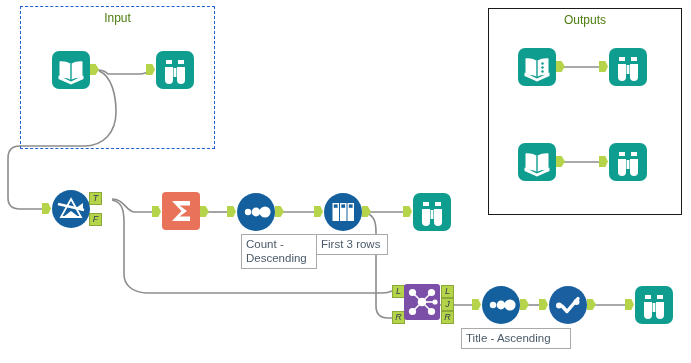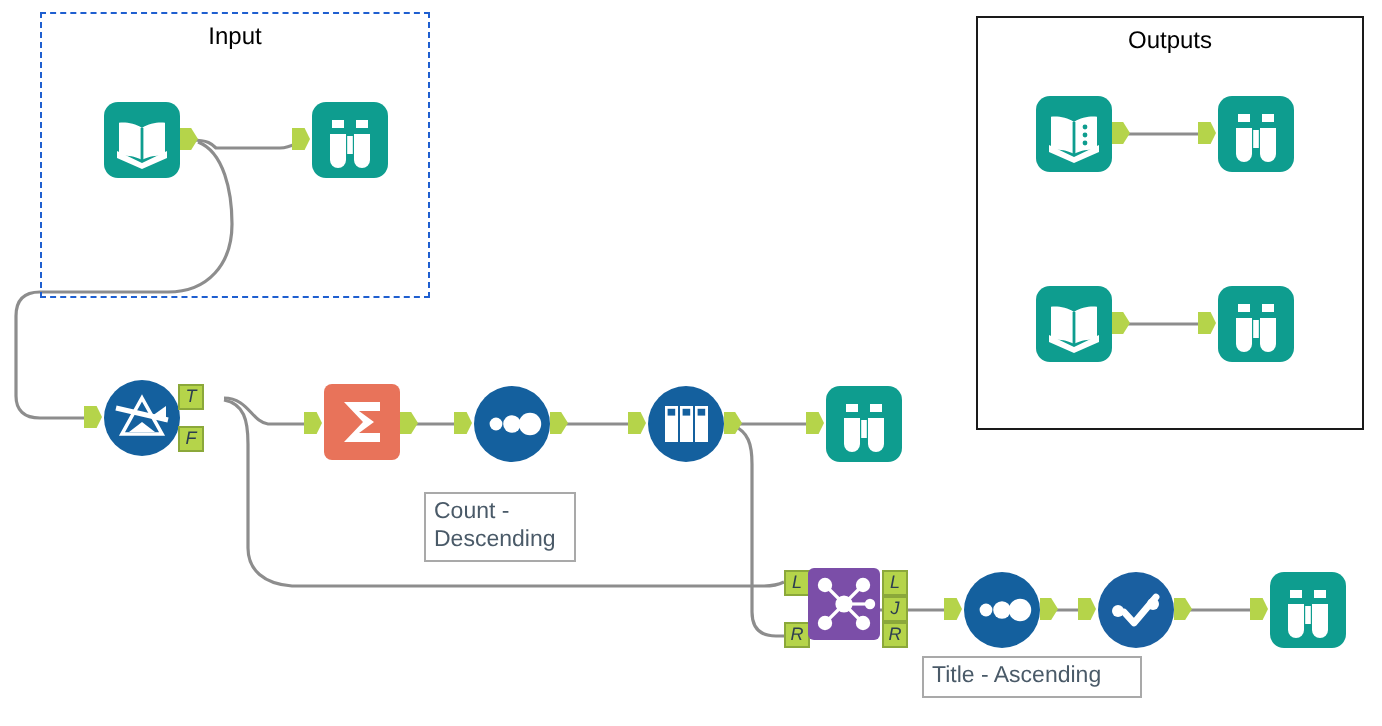--- a/index.html
+++ b/index.html
@@ -2,21 +2,21 @@
 <html><head>
 <meta charset="utf-8">
 <style>
   html,body{margin:0;padding:0;background:#ffffff;}
   body{font-family:"Liberation Sans",sans-serif;}
   #canvas{position:relative;width:691px;height:363px;background:#ffffff;overflow:hidden;}
 
   .container-box{position:absolute;background:transparent;}
   .container-box .ctitle{
     position:absolute;top:4px;left:0;width:100%;text-align:center;
-    font-size:12px;color:#000000;font-family:"Liberation Sans",sans-serif;
+    font-size:12px;color:#4d7c0f;font-family:"Liberation Sans",sans-serif;
   }
   .box-input{border:1px dashed #1f5fd0;}
   .box-output{border:1px solid #1a1a1a;}
 
   
   .tool{position:absolute;}
   .sq{width:38px;height:38px;border-radius:7px;display:block;}
   .teal{background:#0e9d8f;}
   .salmon{background:#e8735a;border-radius:4px;}
   .purple{background:#7b4ea8;border-radius:3px;}
@@ -212,41 +212,42 @@
       <svg width="38" height="38" viewBox="0 0 38 38">
         <circle cx="11" cy="19" r="3.2" fill="#ffffff"></circle>
         <circle cx="19" cy="19" r="4.4" fill="#ffffff"></circle>
         <circle cx="28" cy="19" r="5.6" fill="#ffffff"></circle>
       </svg>
     </span>
   </div>
   <div class="anchor out" style="left:275px;top:206px;">
       <i></i>
     </div>
-  <div class="nlabel" style="left:212px;top:234px;width:66px;margin-top:12px;">Count -
+  <div class="nlabel" style="left:241px;top:234px;width:66px;">Count -
 Descending</div>
 
   <div class="anchor in" style="left:314px;top:206px;">
       <i></i>
     </div>
   <div class="tool" style="left:324px;top:193px;">
     <span class="circ">
       <svg width="38" height="38" viewBox="0 0 38 38">
         <rect x="8.5" y="10" width="6.5" height="18" fill="#ffffff"></rect>
         <rect x="16" y="10" width="6.5" height="18" fill="#ffffff"></rect>
         <rect x="23.5" y="10" width="6.5" height="18" fill="#ffffff"></rect>
         <rect x="9.8" y="11.4" width="3.8" height="3.4" fill="#14609e"></rect>
         <rect x="17.3" y="11.4" width="3.8" height="3.4" fill="#14609e"></rect>
         <rect x="24.8" y="11.4" width="3.8" height="3.4" fill="#14609e"></rect>
       </svg>
     </span>
   </div>
   <div class="anchor out" style="left:362px;top:206px;">
       <i></i>
     </div>
+  <div class="nlabel" style="left:316px;top:234px;width:62px;">First 3 rows</div>
 
   <div class="anchor in" style="left:403px;top:206px;">
       <i></i>
     </div>
   <div class="tool" style="left:413px;top:193px;">
     <span class="sq teal">
       <svg width="38" height="38" viewBox="0 0 38 38">
         <rect x="10" y="9" width="6" height="4" fill="#ffffff"></rect>
         <rect x="22" y="9" width="6" height="4" fill="#ffffff"></rect>
         <path d="M9 16 h8 v13 a4 4 0 0 1 -8 0 z" fill="#ffffff"></path>

